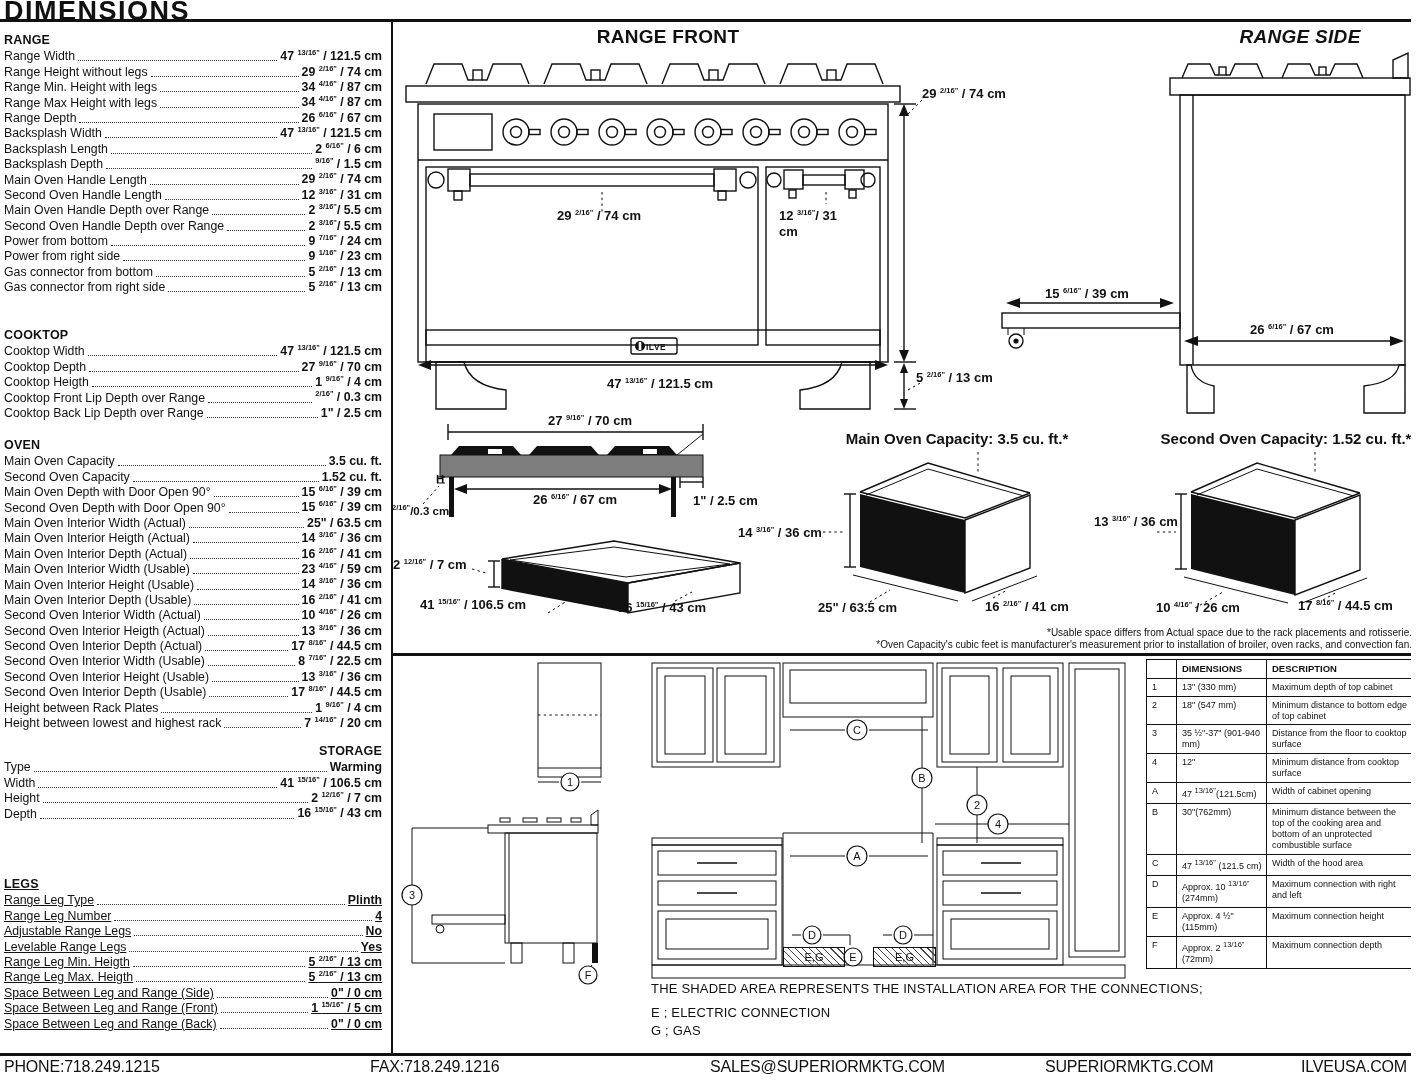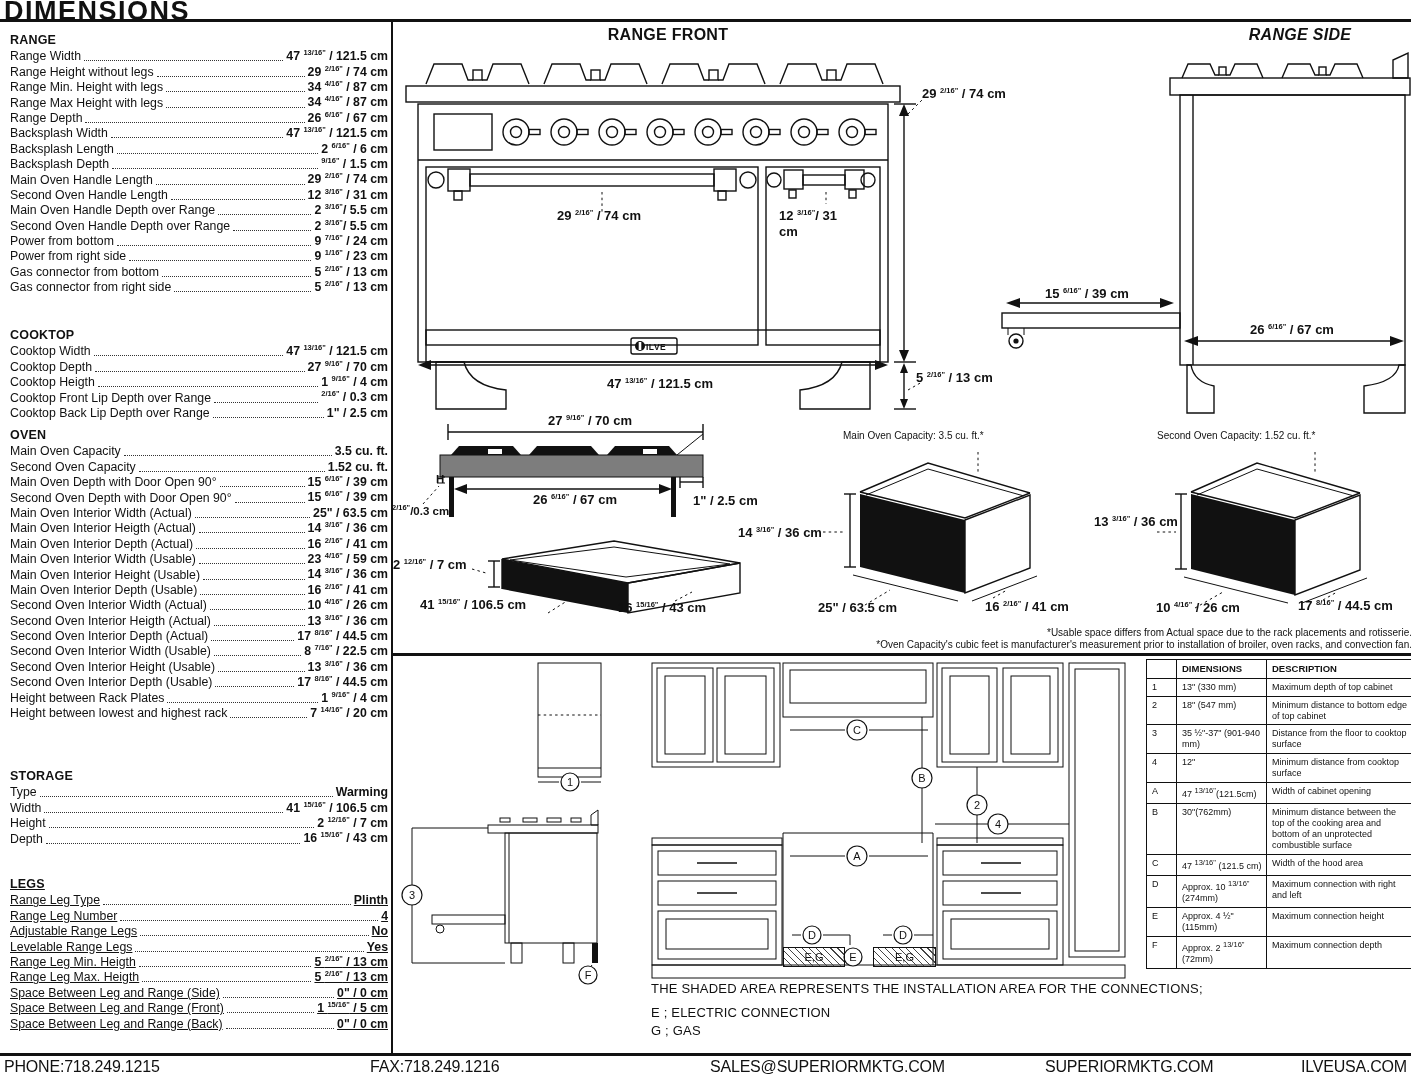--- a/index.html
+++ b/index.html
@@ -10,25 +10,25 @@
   .s{fill:none;stroke:#111;stroke-width:1.4;stroke-linejoin:miter;stroke-linecap:butt;}
   .thin{stroke-width:1;}
   .dash{stroke-dasharray:2.5 3.2;}
   .sf{fill:#111;stroke:none;}
   .sw{fill:#fff;stroke:#111;stroke-width:1.2;}
   .gray{fill:#7d7d7d;stroke:#111;stroke-width:1;}
   .mkt{font-size:11px;font-family:"Liberation Sans",sans-serif;fill:#111;}
   .logo-t{font-size:8.5px;font-weight:bold;font-family:"Liberation Sans",sans-serif;fill:#111;letter-spacing:.5px;}
 
   #page-title{position:absolute;left:4px;top:-4px;font-size:27px;font-weight:800;letter-spacing:1.5px;}
-  .big-title{position:absolute;font-size:16px;font-weight:bold;text-align:center;letter-spacing:.3px;}
-  .cap-title{position:absolute;font-size:10px;font-weight:normal;white-space:nowrap;}
+  .big-title{position:absolute;font-size:19px;font-weight:bold;text-align:center;letter-spacing:.3px;}
+  .cap-title{position:absolute;font-size:15px;font-weight:bold;text-align:center;white-space:nowrap;}
 
   #spec-col{position:absolute;left:4px;top:0;width:378px;}
-  .spec-section{position:absolute;left:0;width:378px;margin-left:6px;}
+  .spec-section{position:absolute;left:0;width:378px;}
   .spec-head{font-weight:bold;font-size:12.5px;height:15px;letter-spacing:.2px;}
   .spec-row{display:flex;align-items:flex-end;height:15.4px;font-size:12.3px;line-height:14px;}
   .sl{white-space:nowrap;}
   .lead{flex:1;border-bottom:1.7px dotted #333;margin:0 3px 2px 3px;min-width:8px;}
   .sv{white-space:nowrap;font-weight:bold;}
   .sv sup,.dim sup,#dim-table sup{font-size:7.5px;vertical-align:super;}
 
   .dim{position:absolute;font-weight:bold;font-size:13px;white-space:nowrap;}
   .dim.ctr{text-align:center;}
   .dim.wrap{white-space:normal;line-height:16px;}
@@ -167,21 +167,21 @@
           <span class="sl">Cooktop Front Lip Depth over Range</span>
           <span class="lead"></span>
           <span class="sv"><sup>2/16"</sup> / 0.3 cm</span>
         </div>
         <div class="spec-row">
           <span class="sl">Cooktop Back Lip Depth over Range</span>
           <span class="lead"></span>
           <span class="sv">1" / 2.5 cm</span>
         </div>
       </div>
-      <div class="spec-section" style="top: 428px;">
+      <div class="spec-section" style="top: 438px;">
         <div class="spec-head">OVEN</div>
         <div class="spec-row">
           <span class="sl">Main Oven Capacity</span>
           <span class="lead"></span>
           <span class="sv">3.5 cu. ft.</span>
         </div>
         <div class="spec-row">
           <span class="sl">Second Oven Capacity</span>
           <span class="lead"></span>
           <span class="sv">1.52 cu. ft.</span>
@@ -260,21 +260,21 @@
           <span class="sl">Height between Rack Plates</span>
           <span class="lead"></span>
           <span class="sv">1 <sup>9/16"</sup> / 4 cm</span>
         </div>
         <div class="spec-row">
           <span class="sl">Height between lowest and highest rack</span>
           <span class="lead"></span>
           <span class="sv">7 <sup>14/16"</sup> / 20 cm</span>
         </div>
       </div>
-      <div class="spec-section" style="top: 769px;">
+      <div class="spec-section" style="top: 744px; text-align: right;">
         <div class="spec-head">STORAGE</div>
         <div class="spec-row">
           <span class="sl">Type</span>
           <span class="lead"></span>
           <span class="sv">Warming</span>
         </div>
         <div class="spec-row">
           <span class="sl">Width</span>
           <span class="lead"></span>
           <span class="sv">41 <sup>15/16"</sup> / 106.5 cm</span>

